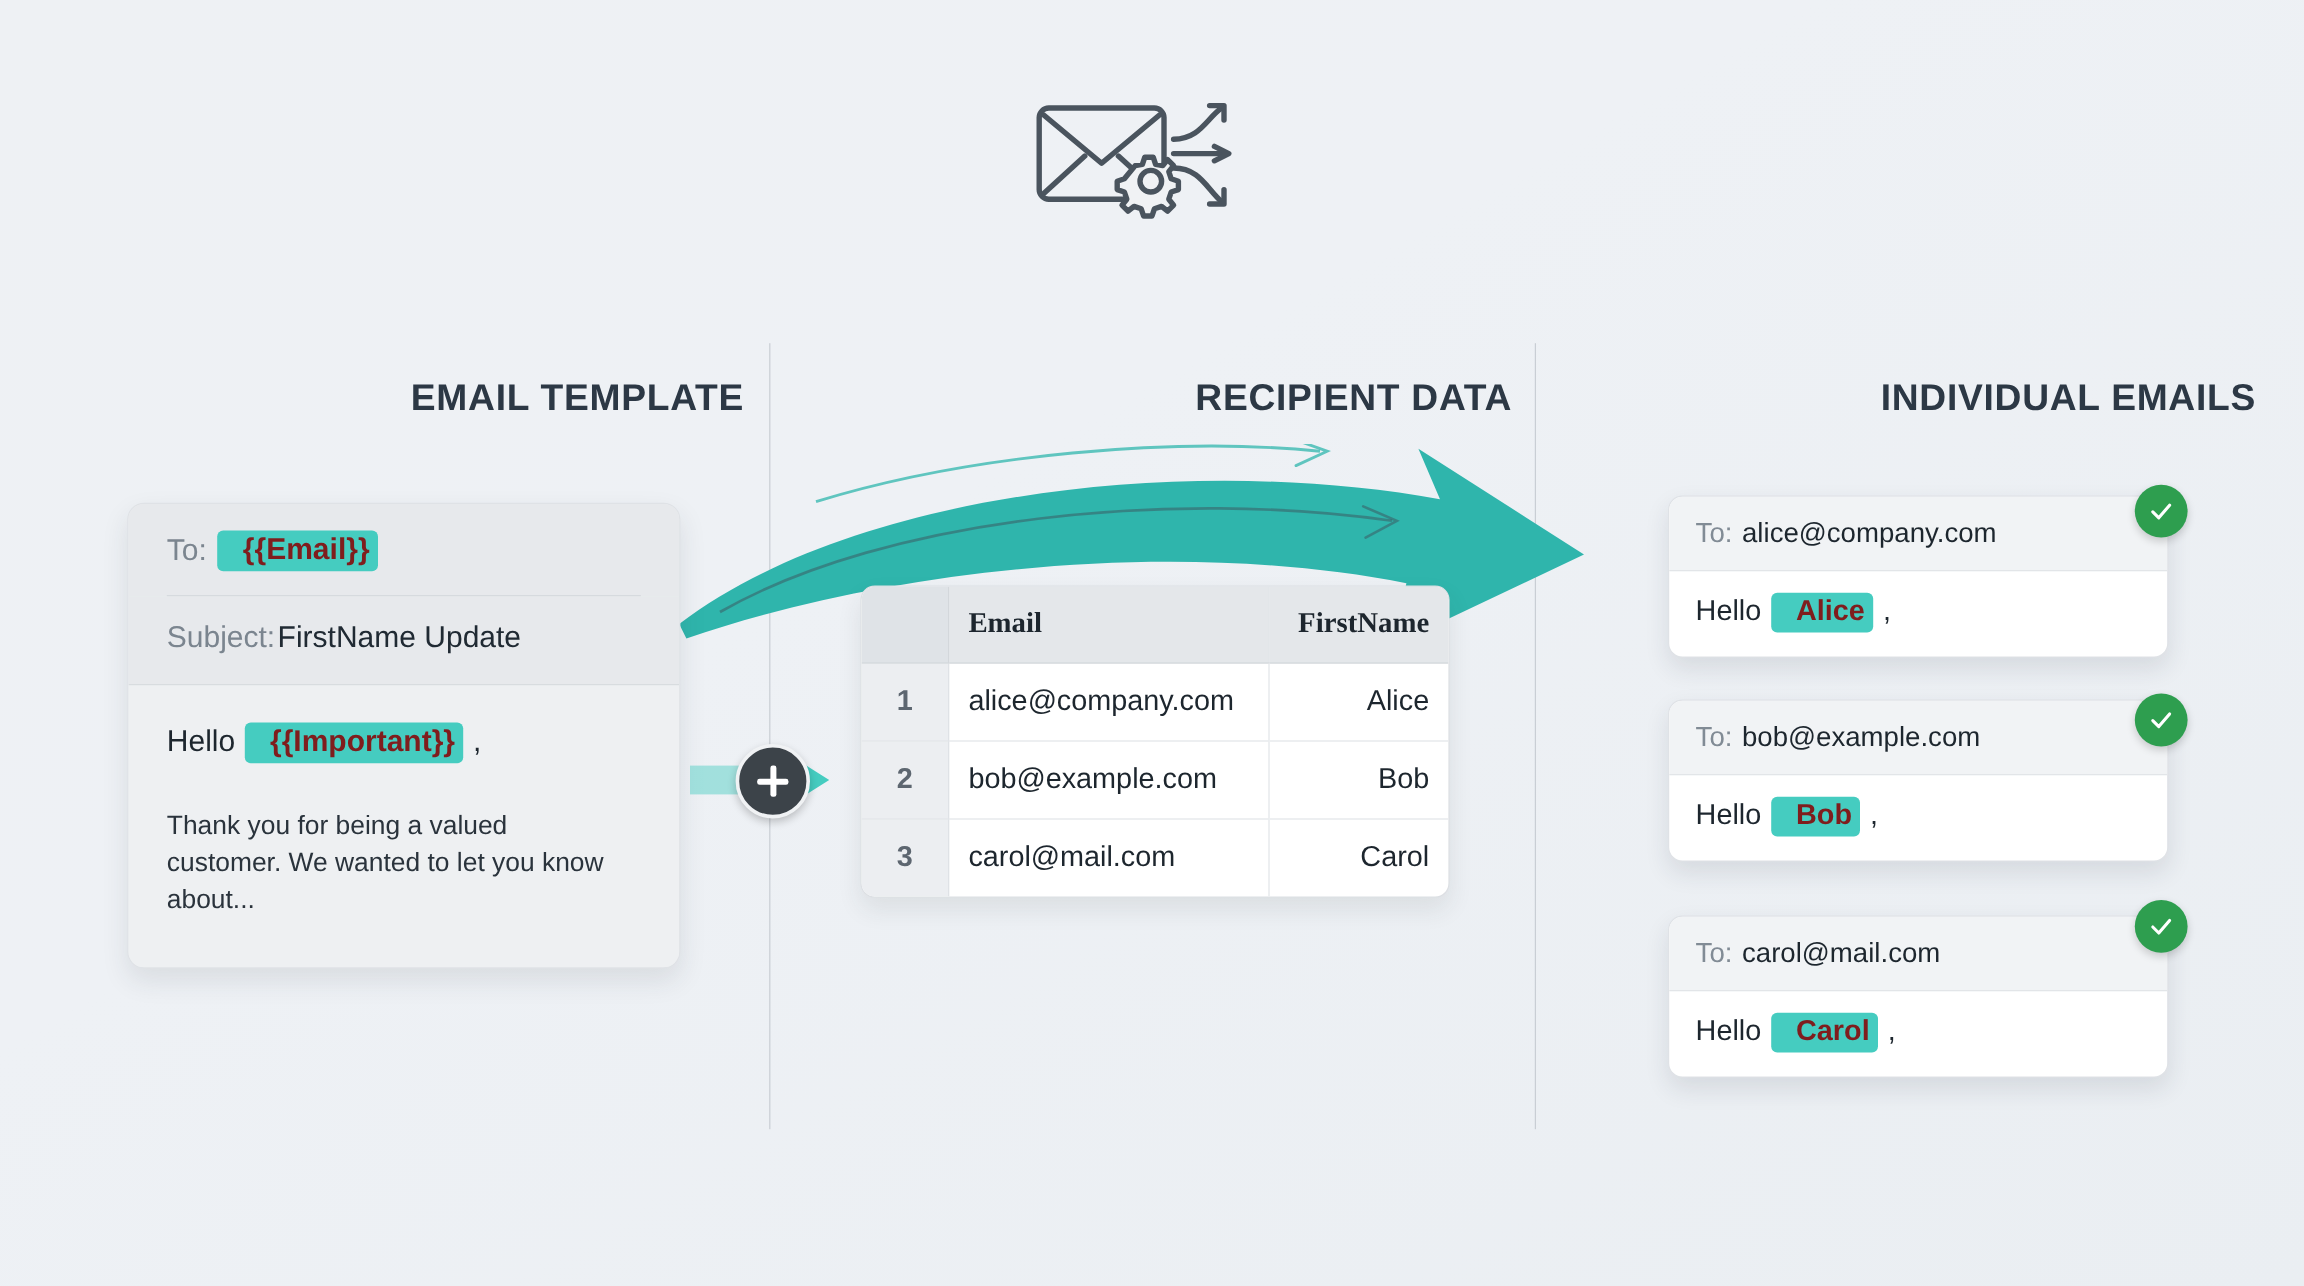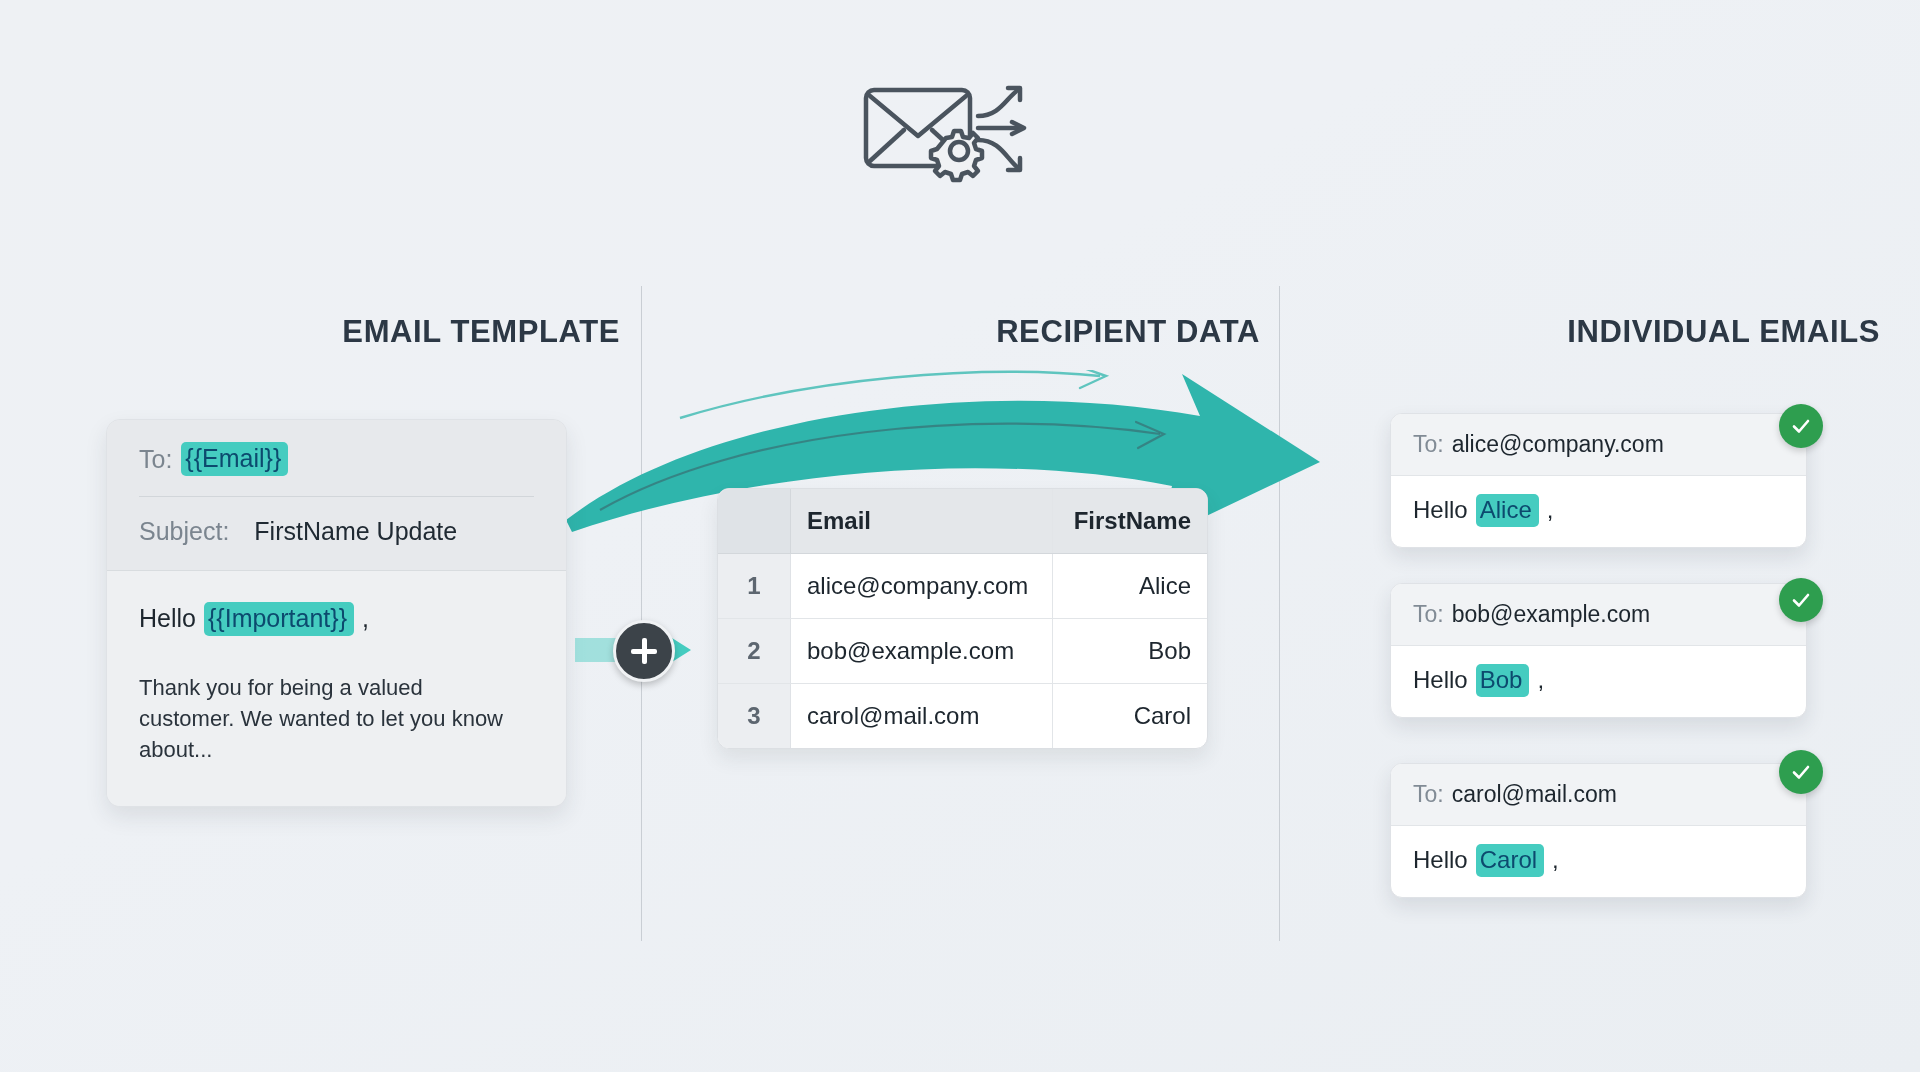--- a/index.html
+++ b/index.html
@@ -36,30 +36,30 @@
     box-shadow:0 10px 22px rgba(40,50,60,.10);
     overflow:hidden;
   }
   .tpl-head{padding:22px 32px 0 32px;background:#e7e9ec;}
   .tpl-line{
     font-size:25px;color:#202a33;display:flex;align-items:center;
     gap:9px;padding-bottom:20px;
   }
   .tpl-label{color:#7b858f;}
   .tpl-rule{height:1px;background:#d2d6da;margin:0 0 0 0;}
-  .tpl-sub{padding:20px 32px 24px 32px;background:#e7e9ec;font-size:25px;color:#202a33;display:flex;gap:25px;}
+  .tpl-sub{padding:20px 32px 24px 32px;background:#e7e9ec;font-size:25px;color:#202a33;display:flex;gap:2px;}
   .tpl-body{
     background:#eef0f2;border-top:1px solid #d8dcdf;
     padding:31px 32px 40px 32px;
   }
   .tpl-greet{font-size:25px;color:#1d262e;display:flex;align-items:baseline;gap:8px;margin-bottom:36px;}
   .tpl-para{font-size:22px;line-height:1.42;color:#2a333c;max-width:372px;}
   .tag{
-    background:#45ccc0;color:#0c4a6e;font-weight:normal;
-    border-radius:5px;padding:2px 7px 3px 4px;display:inline-block;
+    background:#45ccc0;color:#7f1d1d;font-weight:bold;
+    border-radius:5px;padding:2px 7px 3px 21px;display:inline-block;
   }
 
   
   .connector{position:absolute;left:575px;top:608px;width:120px;height:84px;}
   .plus-badge{
     position:absolute;left:613px;top:620px;width:56px;height:56px;border-radius:50%;
     background:#3c4349;border:3px solid #f0f2f4;
     display:flex;align-items:center;justify-content:center;
     box-shadow:0 3px 7px rgba(0,0,0,.22);
   }
@@ -70,20 +70,21 @@
   .table-card{
     position:absolute;left:717px;top:488px;width:489px;
     background:#fff;border:1px solid #dcdfe3;border-radius:12px;
     box-shadow:0 10px 20px rgba(40,50,60,.09);overflow:hidden;
   }
   table{border-collapse:collapse;width:100%;}
   th,td{text-align:left;font-size:24px;color:#1d262e;}
   thead th{
     background:#e4e7ea;font-weight:bold;padding:18px 16px;
     border-bottom:1px solid #d3d7db;
+    font-family:Liberation Serif, serif;
   }
   thead th.idx{width:40px;}
   tbody td{padding:18px 16px;border-bottom:1px solid #e2e5e8;}
   tbody tr:last-child td{border-bottom:none;}
   td.idx{
     background:#eceef1;color:#5d6670;font-weight:bold;
     text-align:center;width:40px;border-right:1px solid #dfe2e6;
   }
   th.idx{background:#dfe3e7;border-right:1px solid #d3d7db;}
   td.name,th.name{border-left:1px solid #e2e5e8;text-align:right;}

